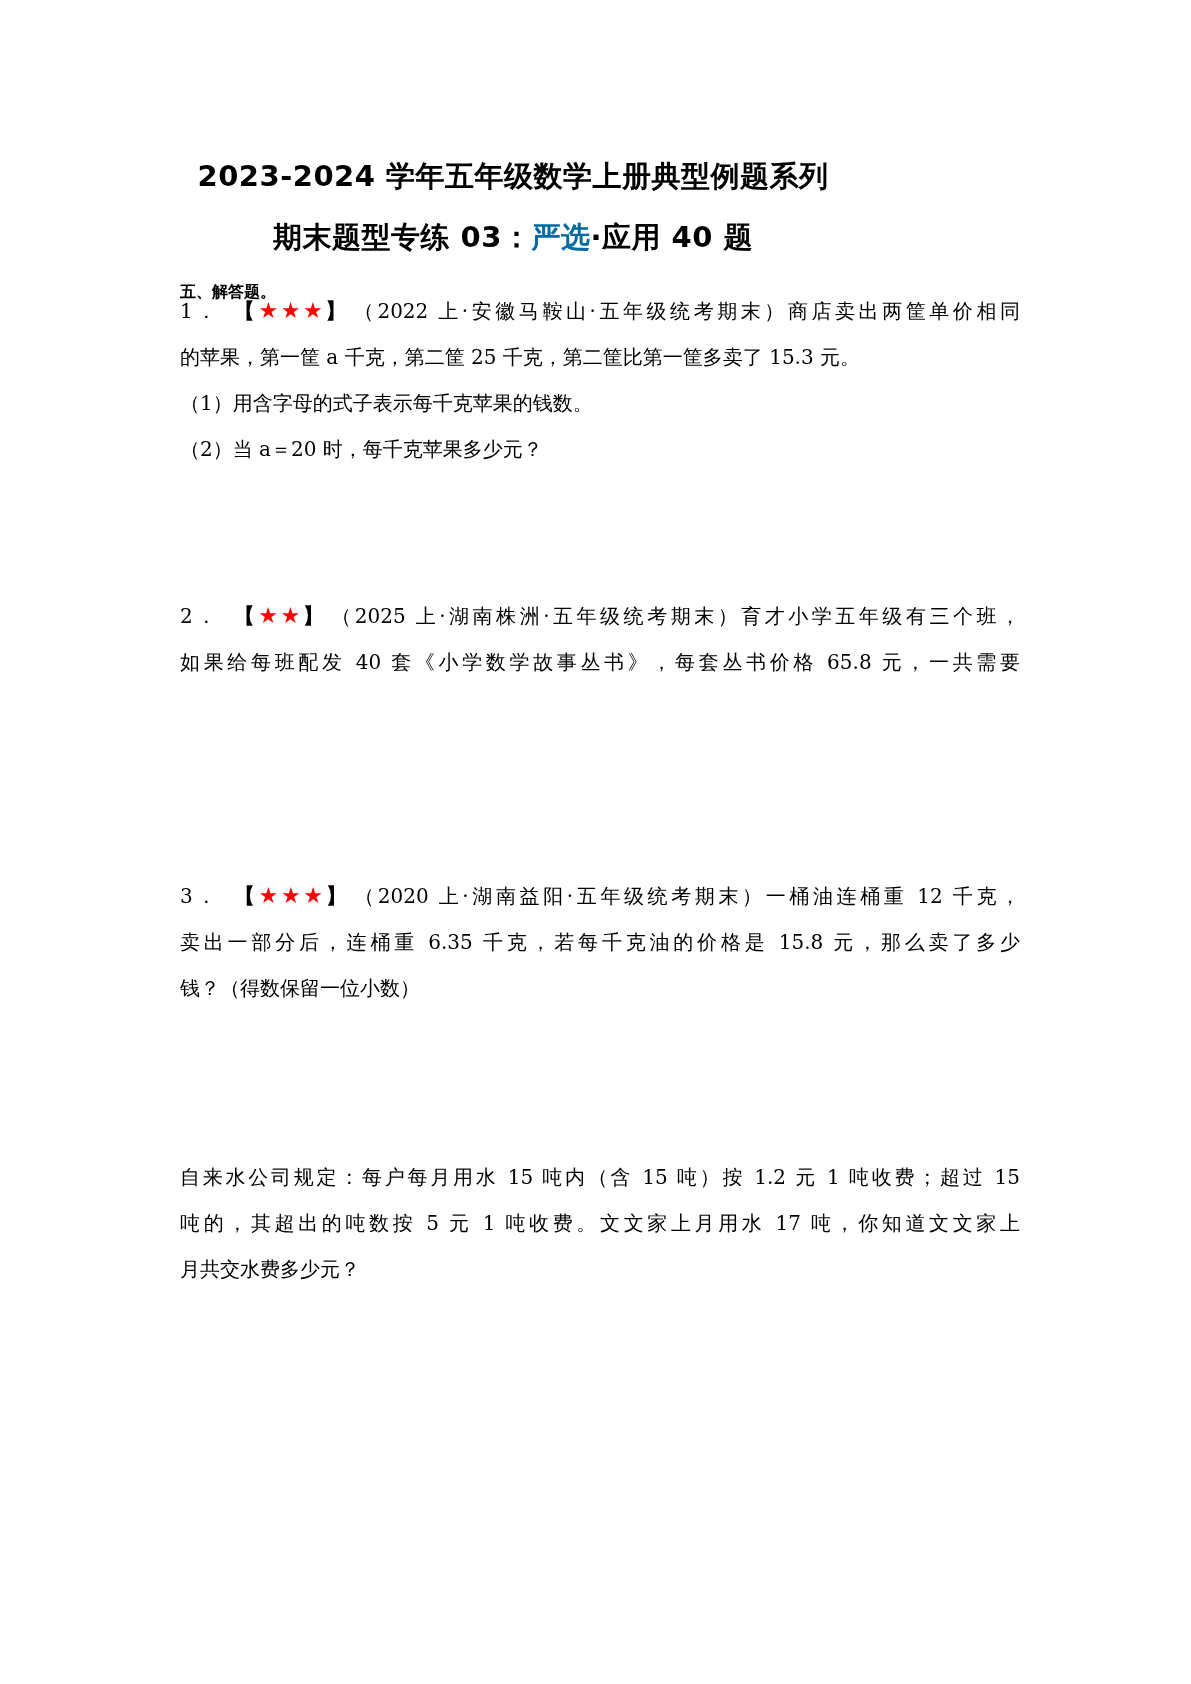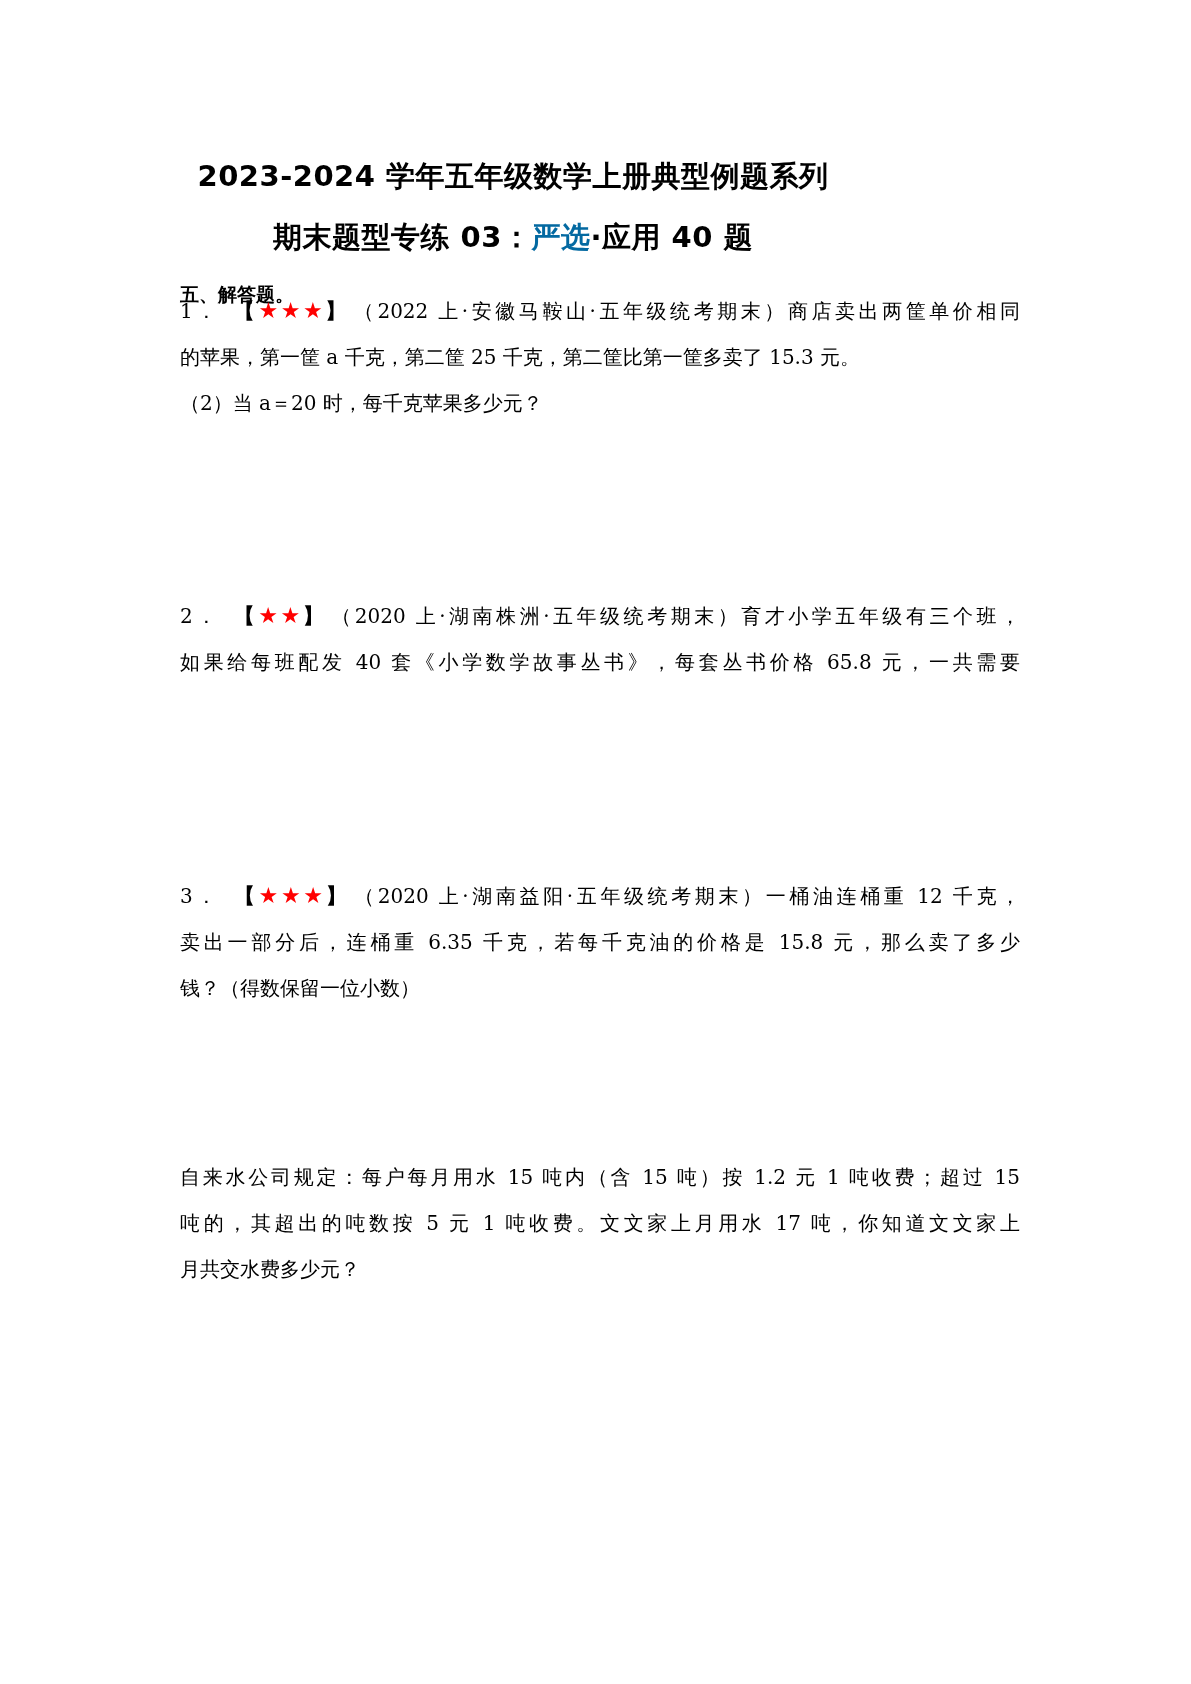--- a/index.html
+++ b/index.html
@@ -36,21 +36,21 @@
     }
     .title-1 { top: 157px; }
     .title-2 { top: 218px; }
     .title .accent { color: #0369a1; }
     .section-head {
       position: absolute;
       left: 180px;
       top: 282px;
       font-family: Liberation Serif, serif;
       font-weight: bold;
-      font-size: 19px;
+      font-size: 16px;
       white-space: nowrap;
     }
     .question {
       position: absolute;
       left: 180px;
       width: 840px;
     }
     .line {
       height: 46px;
       line-height: 36px;
@@ -90,26 +90,27 @@
     <span>期末题型专练 03：</span><span class="accent">严选</span><span>·应用 40 题</span>
   </div>
 
   <div class="section-head">五、解答题。</div>
 
   <div class="question" style="top:293px;">
     <div class="line justify">
       <span class="qnum">1．</span><span class="bracket">【</span><span class="stars">★★★</span><span class="bracket">】</span><span class="source">（2022 上·安徽马鞍山·五年级统考期末）商店卖出两筐单价相同</span>
     </div>
     <div class="line">的苹果，第一筐 a 千克，第二筐 25 千克，第二筐比第一筐多卖了 15.3 元。</div>
+    <div class="line sub">（1）用含字母的式子表示每千克苹果的钱数。</div>
     <div class="line sub">（2）当 a＝20 时，每千克苹果多少元？</div>
   </div>
 
   <div class="question" style="top:598px;">
     <div class="line justify">
-      <span class="qnum">2．</span><span class="bracket">【</span><span class="stars">★★</span><span class="bracket">】</span><span class="source">（2020 上·湖南株洲·五年级统考期末）育才小学五年级有三个班，</span>
+      <span class="qnum">2．</span><span class="bracket">【</span><span class="stars">★★</span><span class="bracket">】</span><span class="source">（2025 上·湖南株洲·五年级统考期末）育才小学五年级有三个班，</span>
     </div>
     <div class="line justify">如果给每班配发 40 套《小学数学故事丛书》，每套丛书价格 65.8 元，一共需要</div>
   </div>
 
   <div class="question" style="top:878px;">
     <div class="line justify">
       <span class="qnum">3．</span><span class="bracket">【</span><span class="stars">★★★</span><span class="bracket">】</span><span class="source">（2020 上·湖南益阳·五年级统考期末）一桶油连桶重 12 千克，</span>
     </div>
     <div class="line justify">卖出一部分后，连桶重 6.35 千克，若每千克油的价格是 15.8 元，那么卖了多少</div>
     <div class="line">钱？（得数保留一位小数）</div>

